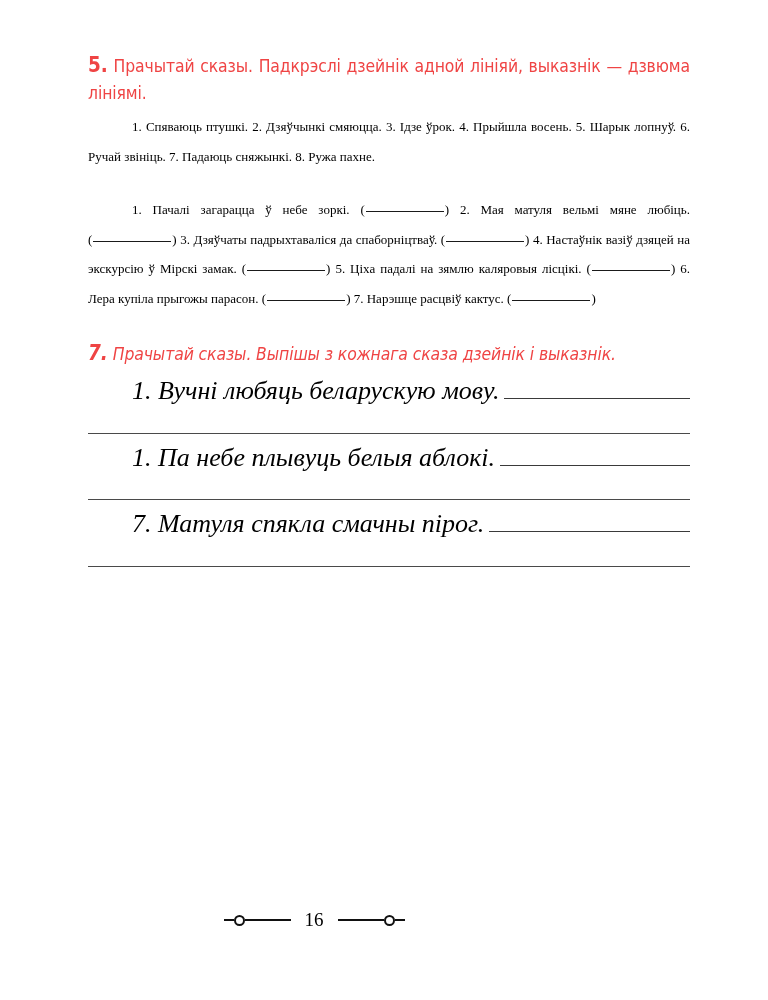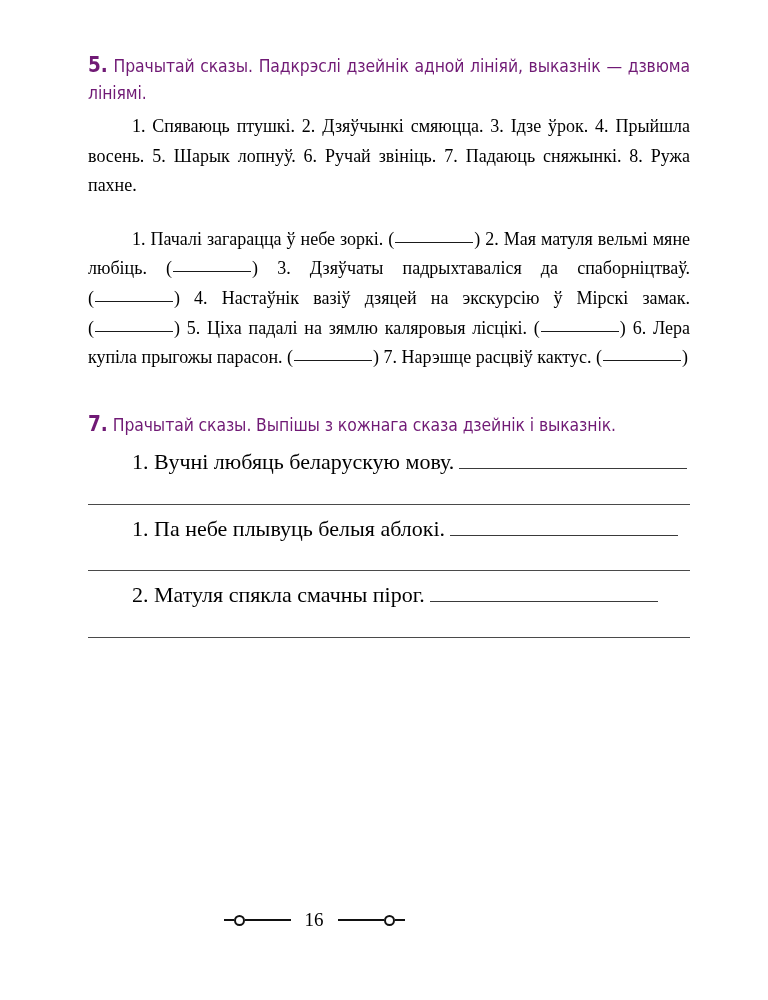--- a/index.html
+++ b/index.html
@@ -27,36 +27,36 @@
   
   .exercise {
     margin: 0 0 4px 0;
   }
   .ex-head {
     font-family: "DejaVu Sans Condensed", "Liberation Sans Narrow", "Liberation Sans", sans-serif;
     font-size: 17.4px;
     line-height: 26.5px;
     text-align: justify;
     text-justify: inter-word;
-    color: #701a75;
+    color: #ef4444;
     letter-spacing: -0.1px;
     margin: 0;
   }
   .ex-head .num {
     font-weight: bold;
     font-size: 20.5px;
     letter-spacing: 0px;
   }
   .ex-head .num .dot {
     font-size: 20.5px;
   }
 
   .ex-body {
     font-family: "Liberation Serif", "DejaVu Serif", serif;
-    font-size: 18px;
+    font-size: 13px;
     line-height: 29.6px;
     text-align: justify;
     text-justify: inter-word;
     margin: 6px 0 0 0;
     text-indent: 44px;
     hyphens: manual;
   }
 
   
   .blank-paren {
@@ -69,21 +69,21 @@
     vertical-align: 2px;
     margin: 0 1px;
   }
 
   
   .answer-item {
     margin: 0;
   }
   .answer-line-1 {
     font-family: "Liberation Serif", "DejaVu Serif", serif;
-    font-size: 22px;
+    font-size: 26px;
     line-height: 29.6px;
     text-indent: 44px;
     white-space: nowrap;
     overflow: hidden;
     margin: 0;
     padding-top: 9px;
   }
   .answer-line-1 .tail {
     display: inline-block;
     border-bottom: 1.7px solid #3a3a3a;
@@ -149,37 +149,37 @@
       <span class="num"><span>5</span><span class="dot">.</span></span>
       <span>Прачытай сказы. Падкрэслі дзейнік адной лініяй, выказнік — дзвюма лініямі.</span>
     </p>
     <p class="ex-body">1. Спяваюць птушкі. 2. Дзяўчынкі смяюцца. 3. Ідзе ўрок. 4. Прыйшла восень. 5. Шарык лопнуў. 6. Ручай звініць. 7. Падаюць сняжынкі. 8. Ружа пахне.</p>
   </div>
 
   <div class="exercise" style="margin-top:24px;">
     <p class="ex-body" id="ex6-body"><span>1. Пачалі загарацца ў небе зоркі. </span><span class="blank-paren"><span>(</span><span class="rule"></span><span>)</span></span> <span>2. Мая матуля вельмі мяне любіць. </span><span class="blank-paren"><span>(</span><span class="rule"></span><span>)</span></span> <span>3. Дзяўчаты падрыхтаваліся да спаборніцтваў. </span><span class="blank-paren"><span>(</span><span class="rule"></span><span>)</span></span> <span>4. Настаўнік вазіў дзяцей на экскурсію ў Мірскі замак. </span><span class="blank-paren"><span>(</span><span class="rule"></span><span>)</span></span> <span>5. Ціха падалі на зямлю каляровыя лісцікі. </span><span class="blank-paren"><span>(</span><span class="rule"></span><span>)</span></span> <span>6. Лера купіла прыгожы парасон. </span><span class="blank-paren"><span>(</span><span class="rule"></span><span>)</span></span> <span>7. Нарэшце расцвіў кактус. </span><span class="blank-paren"><span>(</span><span class="rule"></span><span>)</span></span> </p>
   </div>
 
-  <div class="exercise" style="margin-top:38px;">
+  <div class="exercise" style="margin-top:26px;font-style:italic;">
     <p class="ex-head">
       <span class="num"><span>7</span><span class="dot">.</span></span>
       <span>Прачытай сказы. Выпішы з кожнага сказа дзейнік і выказнік.</span>
     </p>
 
     <div id="ex7-answers">
         <div class="answer-item">
           <div class="answer-line-1"><span>1. Вучні любяць беларускую мову.</span><span class="tail"></span></div>
           <div class="answer-rule"></div>
         </div>
         <div class="answer-item">
           <div class="answer-line-1"><span>1. Па небе плывуць белыя аблокі.</span><span class="tail"></span></div>
           <div class="answer-rule"></div>
         </div>
         <div class="answer-item">
-          <div class="answer-line-1"><span>2. Матуля спякла смачны пірог.</span><span class="tail"></span></div>
+          <div class="answer-line-1"><span>7. Матуля спякла смачны пірог.</span><span class="tail"></span></div>
           <div class="answer-rule"></div>
         </div>
       </div>
   </div>
 
   <div class="footer">
     <span class="foot-orn">
       <span class="seg-short"></span>
       <span class="foot-ring"></span>
       <span class="seg-long"></span>

